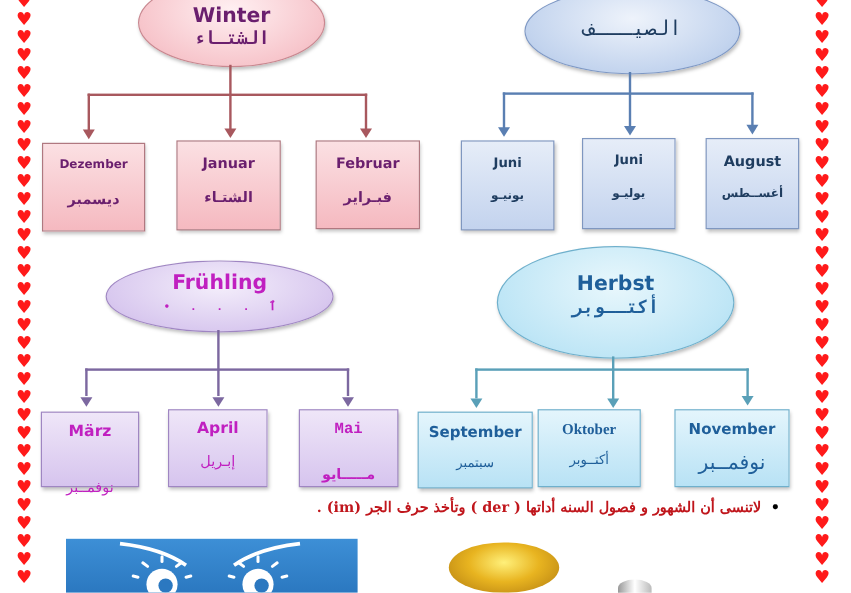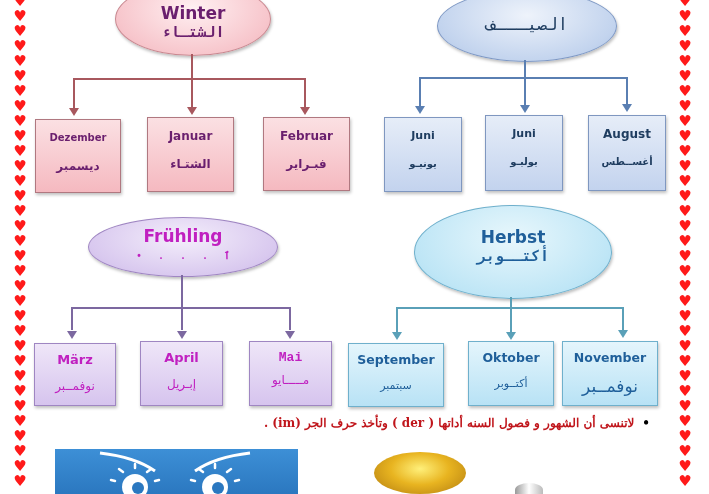--- a/index.html
+++ b/index.html
@@ -234,50 +234,50 @@
   <span class="ar" style="font-size:10px; word-spacing:10px;">•  . . .  ٱ</span>
 </div>
 <div class="line fruehling" style="left:181px; top:275px; width:2px; height:55px;"></div>
 <div class="line fruehling" style="left:71px; top:307px; width:220px; height:2px;"></div>
 <div class="line fruehling" style="left:71px; top:307px; width:2px; height:23px;"></div>
 <div class="line fruehling" style="left:289px; top:307px; width:2px; height:23px;"></div>
 <div class="arrow fruehling" style="left:67px; top:331px;"></div>
 <div class="arrow fruehling" style="left:177px; top:331px;"></div>
 <div class="arrow fruehling" style="left:285px; top:331px;"></div>
 
-<div class="box fruehling" style="left:34px; top:343px; width:80px; height:61px;">
+<div class="box fruehling" style="left:34px; top:343px; width:80px; height:61px;gap:20px;">
   <span class="de" style="margin-top:8px;">März</span>
   <span class="ar" style="margin-top:10px; font-weight:normal;">نوفمــبر</span>
 </div>
 <div class="box fruehling" style="left:140px; top:341px; width:81px; height:63px;">
   <span class="de" style="margin-top:8px;">April</span>
   <span class="ar" style="margin-top:10px; font-weight:normal;">إبـريل</span>
 </div>
 <div class="box fruehling" style="left:249px; top:341px; width:81px; height:63px;">
   <span class="de" style="margin-top:8px;font-family:Liberation Mono, monospace;">Mai</span>
-  <span class="ar" style="margin-top:6px; font-weight:normal;">مـــــايو</span>
+  <span class="ar" style="margin-top:21px; font-weight:bold;">مـــــايو</span>
 </div>
 
 <div class="oval herbst" style="left:414px; top:205px; width:196px; height:92px;">
   <span class="de" style="margin-top:-8px;">Herbst</span>
   <span class="ar">أكتــوبر</span>
 </div>
 <div class="line herbst" style="left:510px; top:297px; width:2px; height:36px;"></div>
 <div class="line herbst" style="left:396px; top:307px; width:228px; height:2px;"></div>
 <div class="line herbst" style="left:396px; top:307px; width:2px; height:25px;"></div>
 <div class="line herbst" style="left:622px; top:307px; width:2px; height:25px;"></div>
 <div class="arrow herbst" style="left:392px; top:332px;"></div>
 <div class="arrow herbst" style="left:506px; top:332px;"></div>
 <div class="arrow herbst" style="left:618px; top:330px;"></div>
 
 <div class="box herbst" style="left:348px; top:343px; width:94px; height:62px;">
   <span class="de" style="margin-top:8px; font-size:12.5px;">September</span>
   <span class="ar" style="margin-top:10px; font-weight:normal; font-size:11px;">سبتمبر</span>
 </div>
-<div class="box herbst" style="left:468px; top:341px; width:84px; height:63px;">
+<div class="box herbst" style="left:448px; top:341px; width:84px; height:63px;font-family:Liberation Serif, serif;">
   <span class="de" style="margin-top:8px; font-size:12.5px;">Oktober</span>
   <span class="ar" style="margin-top:10px; font-weight:normal; font-size:11px;">أكتــوبر</span>
 </div>
 <div class="box herbst" style="left:562px; top:341px; width:94px; height:63px;">
   <span class="de" style="margin-top:8px; font-size:12.5px;">November</span>
   <span class="ar" style="margin-top:12px; font-weight:normal; font-size:17px;">نوفمــبر</span>
 </div>
 
 <div class="note">
   <span class="bullet">•</span><span>لاتنسى أن الشهور و فصول السنه أداتها ( der ) وتأخذ حرف الجر (im) .</span>

